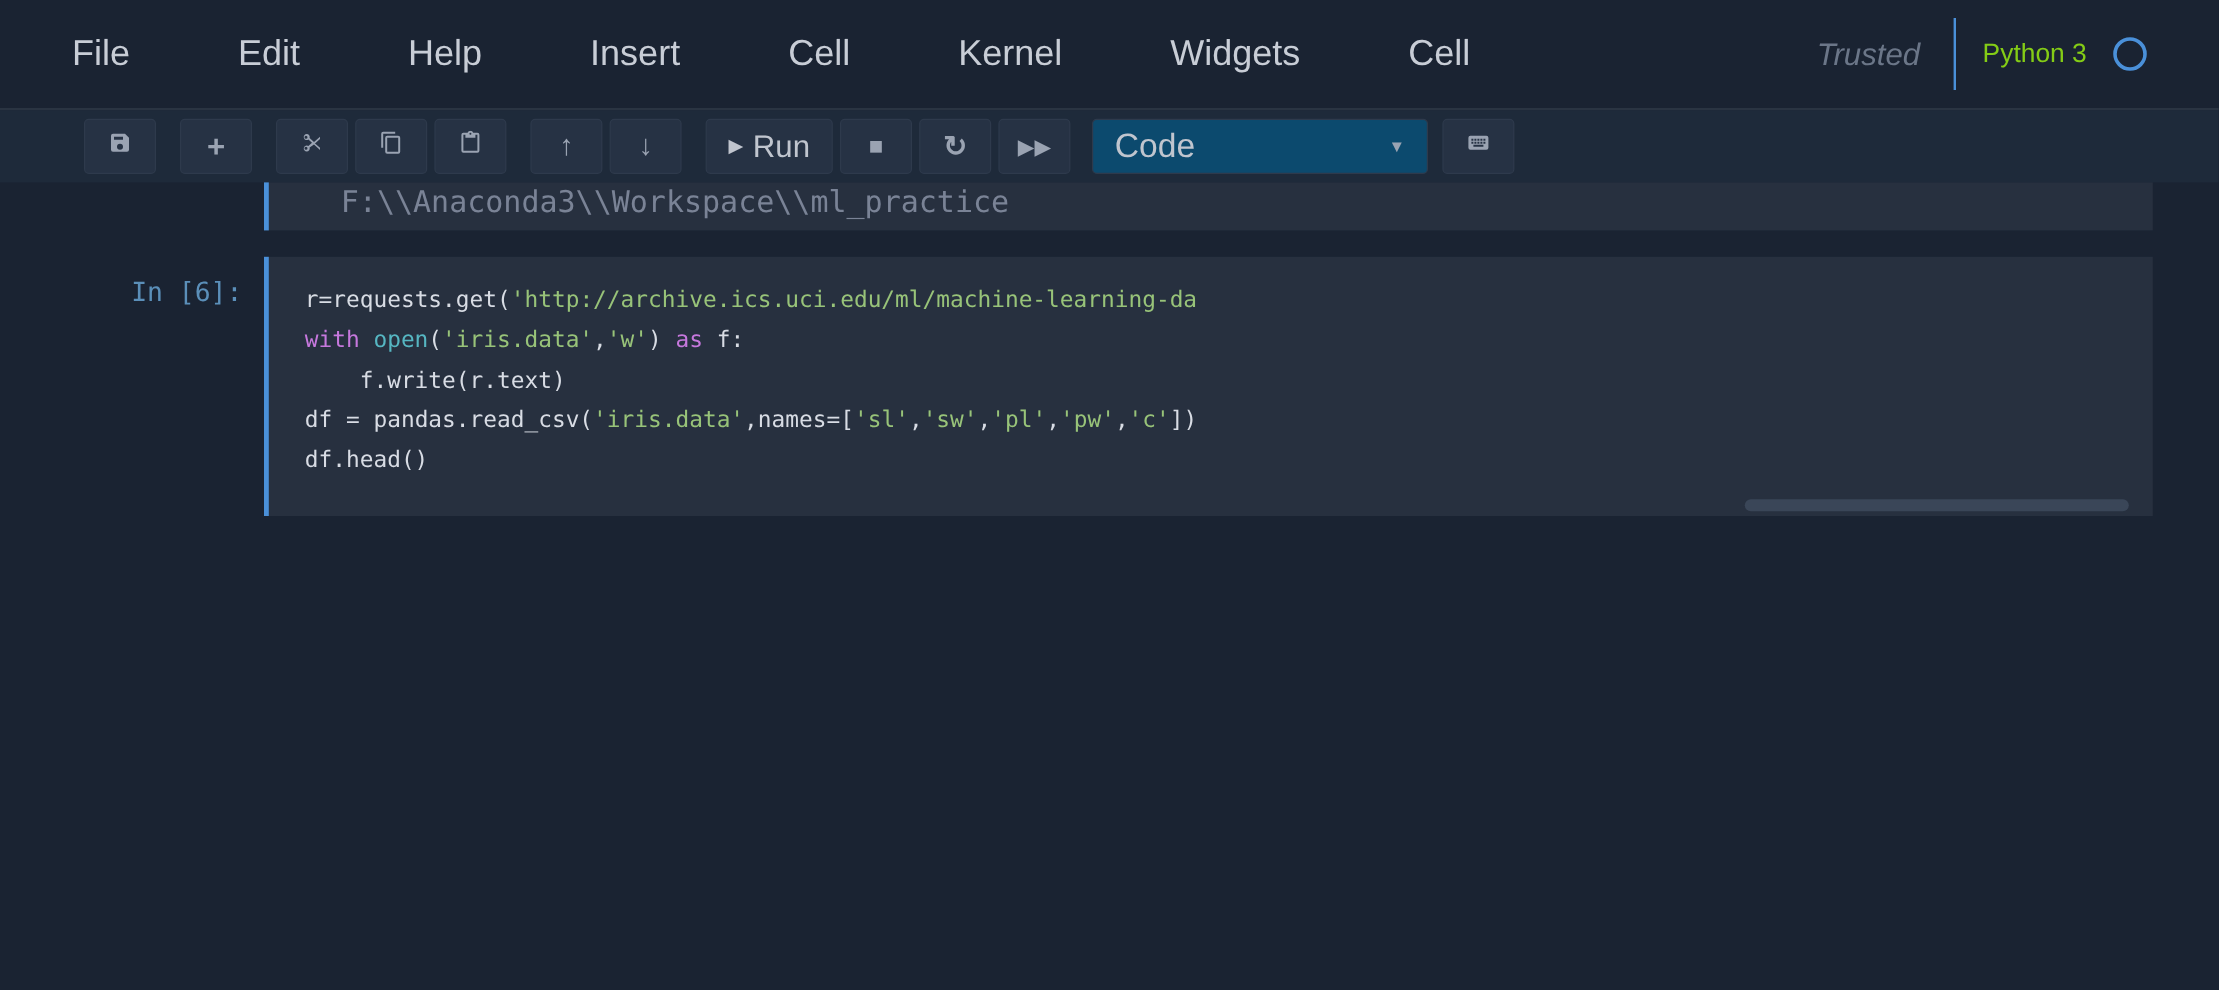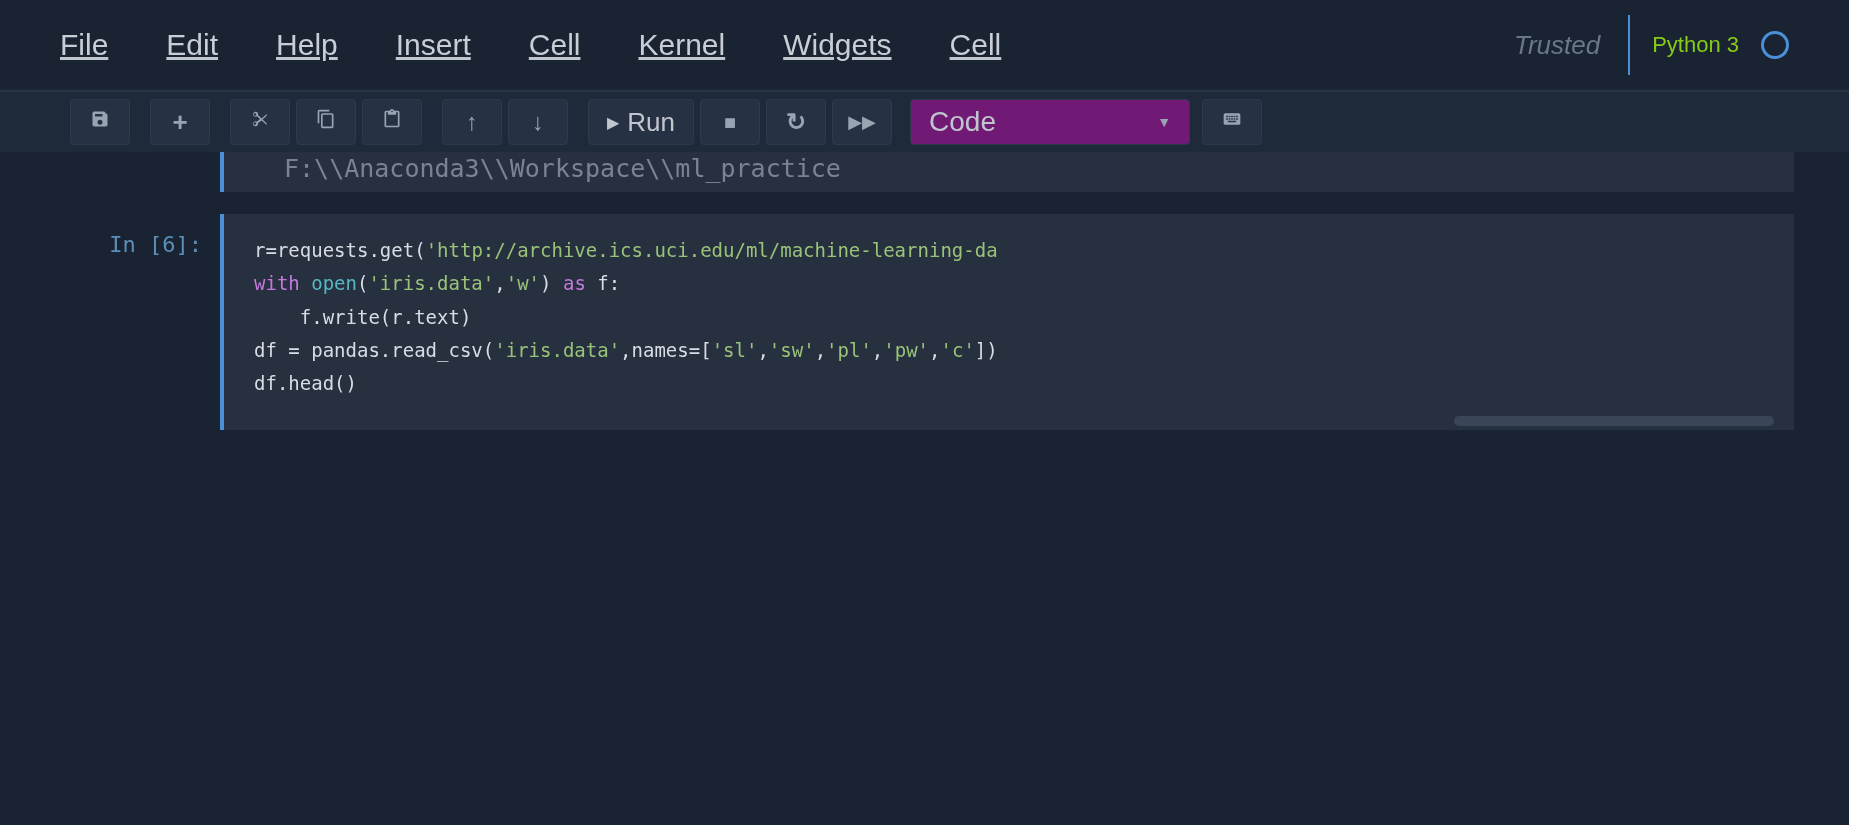--- a/index.html
+++ b/index.html
@@ -13,21 +13,21 @@
     overflow: hidden;
   }
   .menubar {
     display: flex;
     align-items: center;
     height: 92px;
     padding: 0 60px 0 60px;
     background: #1a2332;
     border-bottom: 2px solid #2a3442;
   }
-  .menu-items { display: flex; flex: 1; gap: 58px; text-decoration: underline; }
+  .menu-items { display: flex; flex: 1; gap: 90px; }
   .menu-item {
     color: #c8cdd6;
     font-size: 30px;
     cursor: pointer;
   }
   .menu-right { display: flex; align-items: center; gap: 22px; }
   .trusted { color: #6b7688; font-size: 26px; font-style: italic; border-right: 2px solid #4a90d9; padding-right: 28px; height: 60px; display:flex; align-items:center; }
   .kernel-label { color: #84cc16; font-size: 22px; }
   .kernel-circle {
     width: 28px; height: 28px;
@@ -62,21 +62,21 @@
     background:#263244; border:1px solid #2e3a4c;
     border-radius:4px; cursor:pointer;
     margin-right:6px;
     gap:8px;
   }
   .tb-select {
     display:flex; align-items:center; justify-content:space-between;
     height:46px; padding:0 18px;
     width: 280px;
     color:#c0c5ce; font-size:28px;
-    background:#701a75; border:1px solid #2e3a4c;
+    background:#0c4a6e; border:1px solid #2e3a4c;
     border-radius:4px; cursor:pointer;
     margin-left:12px; margin-right:12px;
   }
   .tb-spacer { width: 14px; }
   .notebook {
     padding: 0 55px;
   }
   .out-prev {
     background: #27303f;
     border-left: 4px solid #4a90d9;

